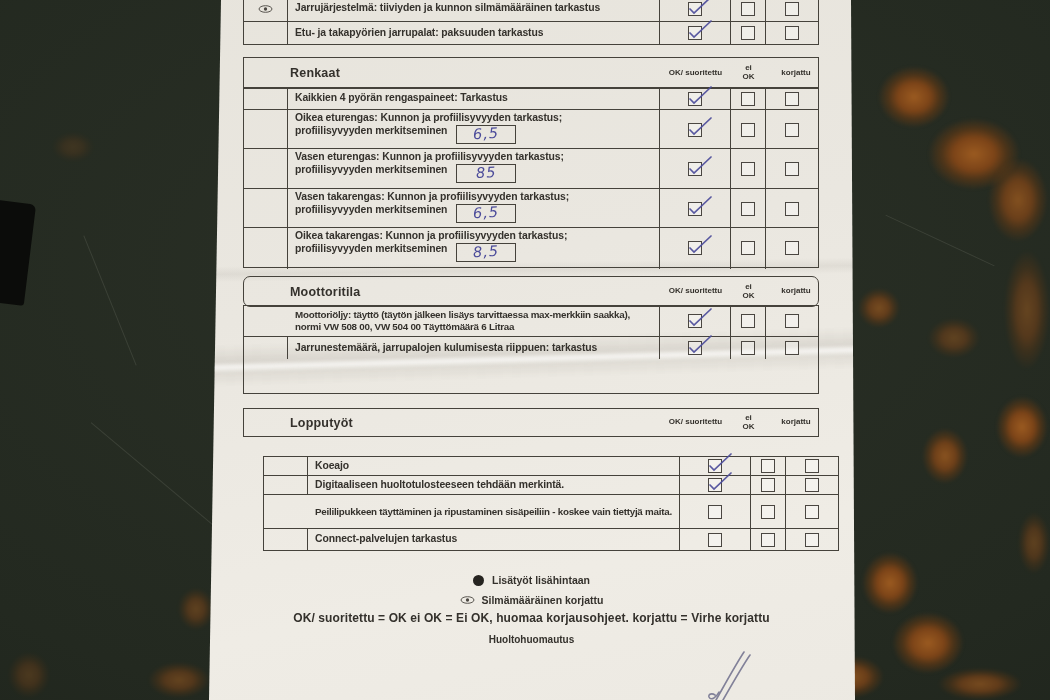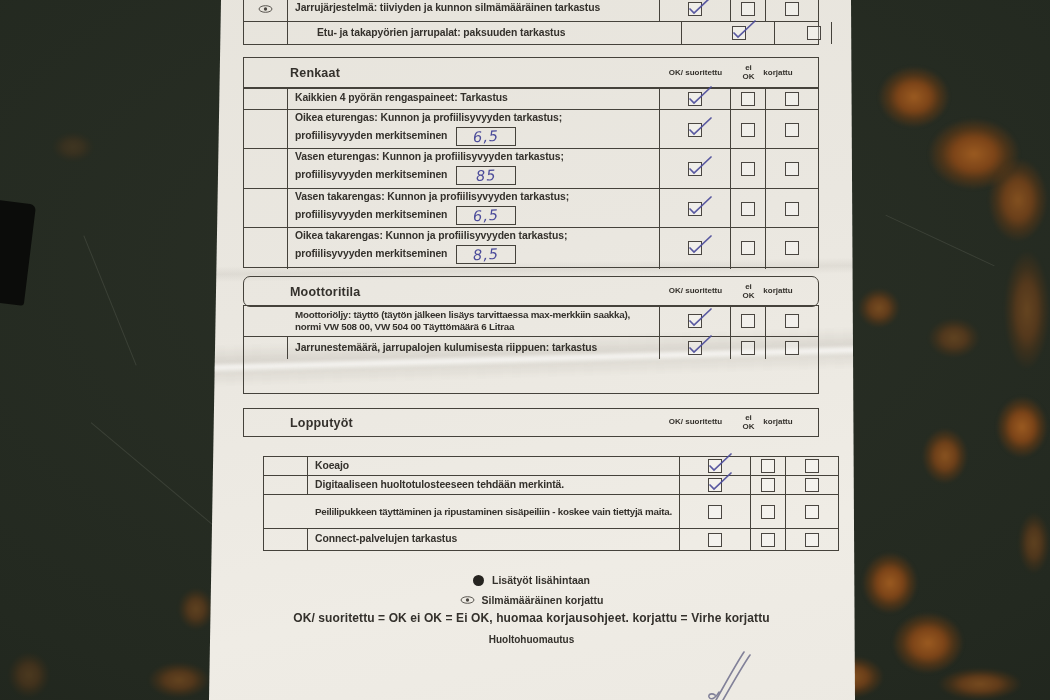--- a/index.html
+++ b/index.html
@@ -31,33 +31,33 @@
   
   :root { --line:#45423b; --ink:#34312c; --pen:#4c4c9a; }
   .tbl { position:absolute; left:243px; top:0; width:577px; height:700px; color:var(--ink); }
   .tblbody, .sec-head { position:absolute; left:0; width:574px; box-sizing:content-box;
                         border:1.5px solid var(--line); }
   .sec-head { display:flex; align-items:center; }
   .sec-title { margin-left:46px; font-size:12.5px; font-weight:bold; letter-spacing:0.2px; }
   .colhead { position:absolute; font-size:8px; font-weight:bold; text-align:center; line-height:1.1; }
   .colhead.ok   { left:416px; width:71px; }
   .colhead.eiok { left:487px; width:35px; white-space:pre-line; }
-  .colhead.korj { left:508px; width:52px; }
+  .colhead.korj { left:526px; width:52px; }
 
   .row { display:grid; grid-template-columns:44px 372px 71px 35px 52px;
          box-sizing:border-box; border-bottom:1.4px solid var(--line); position:relative; }
   .row.last { border-bottom:none; }
   .cell { border-right:1.4px solid var(--line); display:flex; align-items:center; box-sizing:border-box; }
   .cell.end { border-right:none; }
   .icon-cell { justify-content:center; }
   .desc { flex-direction:column; align-items:flex-start; justify-content:center;
           padding:2px 4px 2px 7px; font-size:10.4px; font-weight:bold; line-height:1.22; letter-spacing:-0.1px; }
   .desc .nw { white-space:nowrap; overflow:hidden; max-width:360px; }
   .desc.tight { font-size:9.8px; letter-spacing:-0.25px; }
-  .line2wrap { display:flex; align-items:center; height:24px; }
+  .line2wrap { display:flex; align-items:flex-start; height:24px; }
   .valbox { display:inline-flex; align-items:center; justify-content:center; margin-left:9px;
             width:60px; height:19px; border:1.5px solid var(--line); box-sizing:border-box; }
   .hand { font-family:"DejaVu Sans", sans-serif; font-style:italic; font-size:14.5px; font-weight:normal;
           color:var(--pen); transform:rotate(-3deg) translateY(0.5px); letter-spacing:1px; }
   .cbcell { justify-content:center; position:relative; }
   .cb { width:12px; height:12px; border:1.6px solid #4a4641; background:rgba(255,255,255,0.35); display:block; }
   .tick { position:absolute; left:calc(50% - 10px); top:calc(50% - 15px); pointer-events:none; }
   .tick path { stroke:var(--pen); stroke-width:1.7; fill:none; stroke-linecap:round; opacity:0.92; }
   .eye path, .eye ellipse { stroke:#4a4641; fill:none; stroke-width:1.2; }
   .eye circle { fill:#4a4641; }
@@ -127,21 +127,21 @@
                 <path d="M5 15 L9 19 L26 3"></path>
               </svg>
             </div>
           <div class="cell cbcell">
               <span class="cb"></span>
             </div>
           <div class="cell cbcell end">
               <span class="cb"></span>
             </div>
         </div>
-        <div class="row last" style="height:22px;gap:22px;">
+        <div class="row last" style="height:22px;">
           <div class="cell icon-cell"></div>
           <div class="cell desc">
               <span class="nw">Etu- ja takapyörien jarrupalat: paksuuden tarkastus</span>
             </div>
           <div class="cell cbcell">
               <span class="cb"></span>
             <svg class="tick" width="30" height="22">
                 <path d="M5 15 L9 19 L26 3"></path>
               </svg>
             </div>

